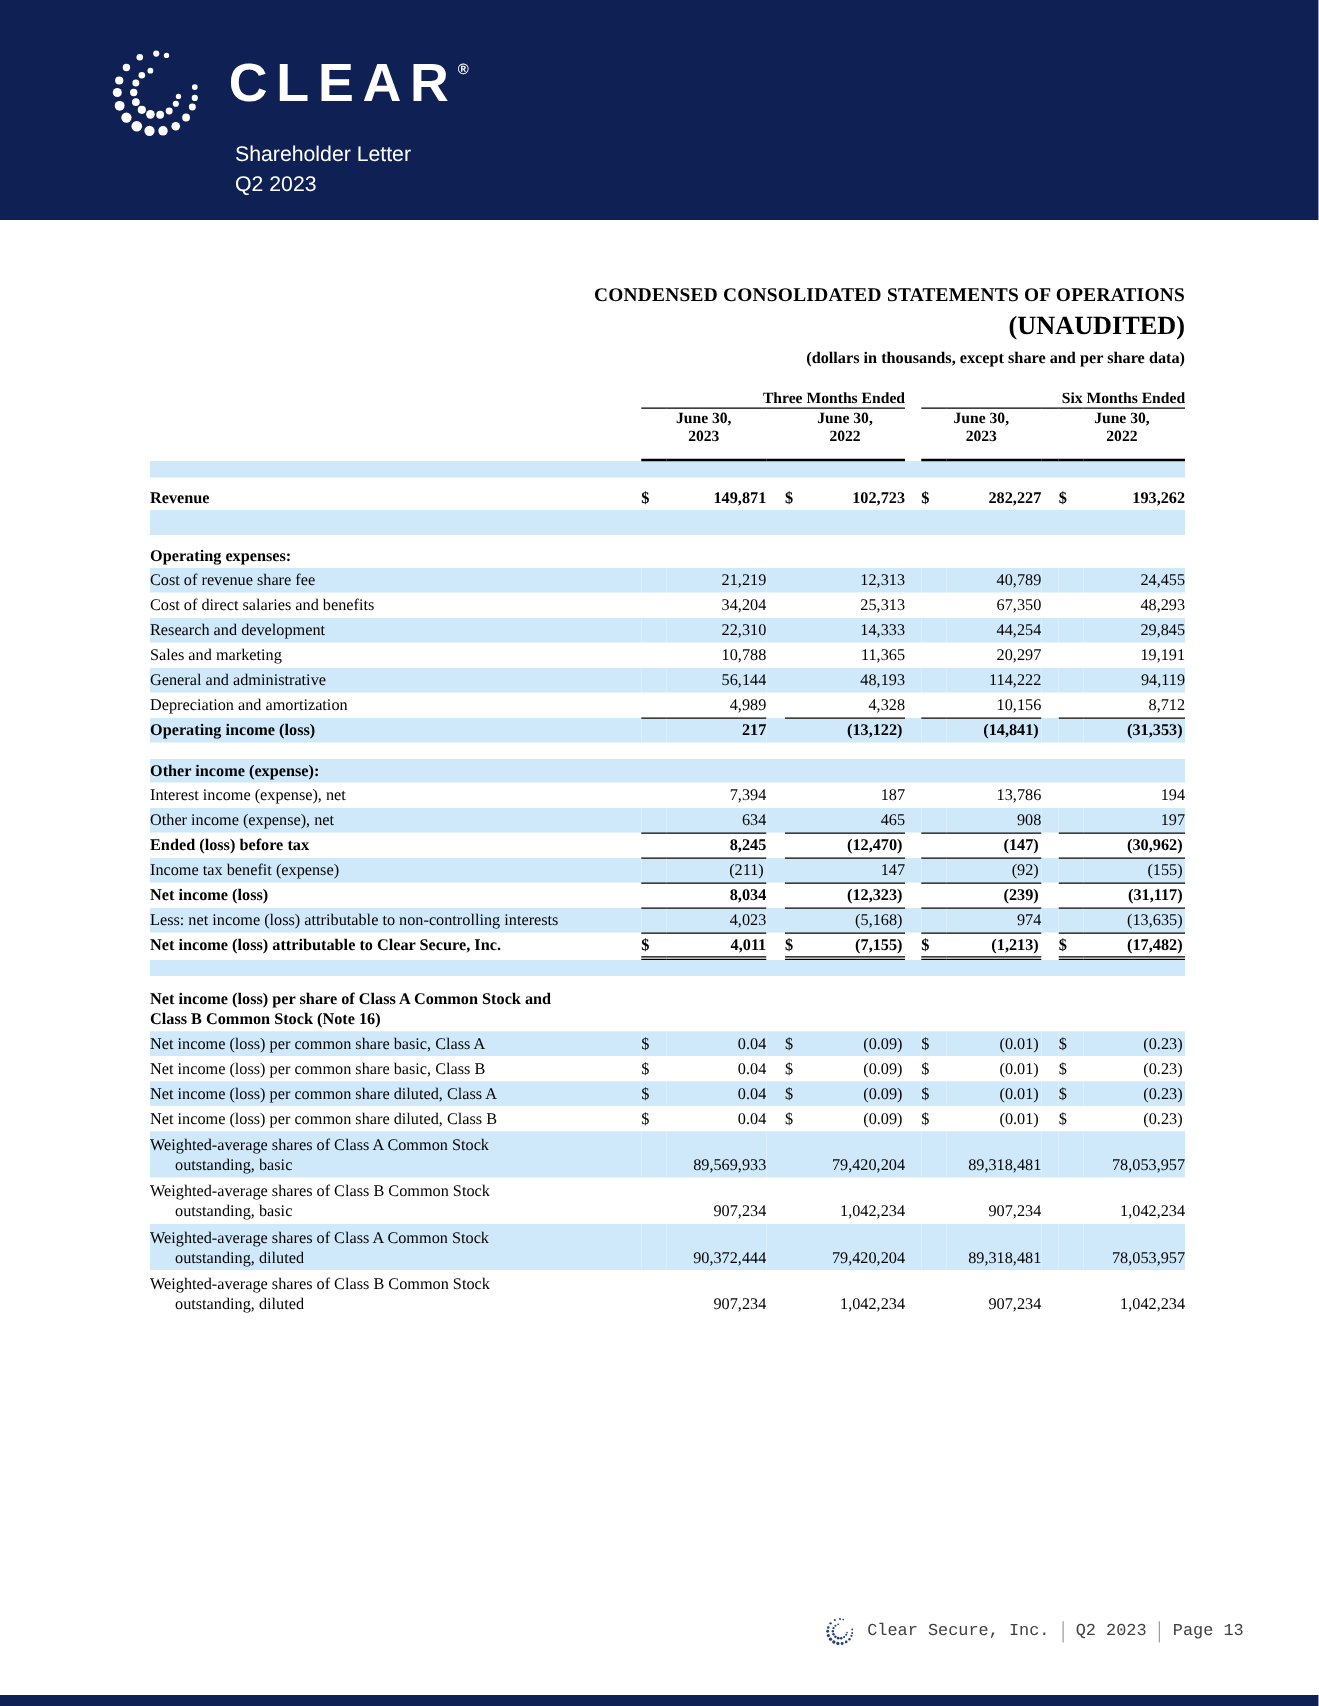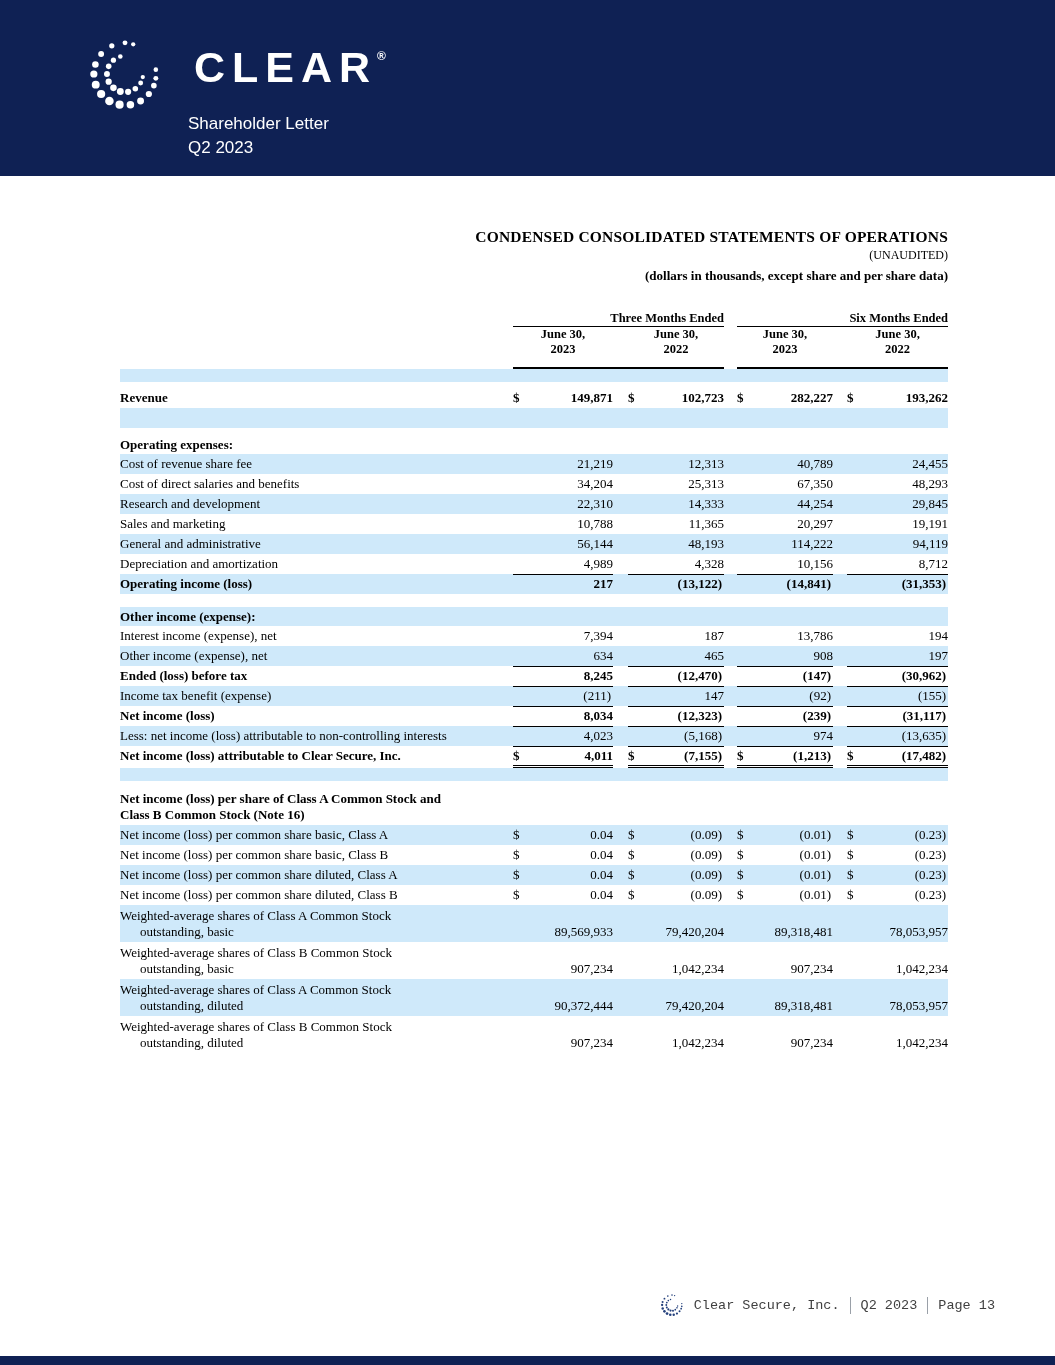--- a/index.html
+++ b/index.html
@@ -1,34 +1,34 @@
 <!DOCTYPE html>
 <html><head>
 <meta charset="utf-8">
 <style>
   html,body{margin:0;padding:0;background:#fff;}
   .page{position:relative;width:1055px;height:1365px;background:#ffffff;overflow:hidden;font-family:"Liberation Serif",serif;}
 
   
   .band{position:absolute;left:0;top:0;width:1055px;height:176px;background:#0f2154;}
   .band .logomark{position:absolute;left:84px;top:32px;width:82px;height:84px;color:#ffffff;}
-  .wordmark{position:absolute;left:194px;top:46px;color:#ffffff;font-family:"Liberation Sans",sans-serif;
+  .wordmark{position:absolute;left:183px;top:46px;color:#ffffff;font-family:"Liberation Sans",sans-serif;
             font-weight:700;font-size:43px;letter-spacing:7px;line-height:1;text-align:center;}
   .wordmark sup{font-size:12px;letter-spacing:0;vertical-align:22px;}
   .band-sub{position:absolute;left:188px;color:#ffffff;font-family:"Liberation Sans",sans-serif;font-size:17px;font-weight:400;}
   .band-sub.l1{top:114px;}
   .band-sub.l2{top:138px;}
 
   
   .band-bottom{position:absolute;left:0;bottom:0;width:1055px;height:9px;background:#0f2154;}
 
   
   .doc-title{position:absolute;left:120px;top:228px;width:828px;text-align:right;color:#000;}
   .doc-title .t1{font-weight:700;font-size:15.5px;letter-spacing:.2px;}
-  .doc-title .t2{font-weight:400;font-size:12px;margin-top:2px;}
+  .doc-title .t2{font-weight:700;font-size:21px;margin-top:2px;}
   .doc-title .t3{font-weight:700;font-size:13px;margin-top:5px;}
 
   
   table.fin{position:absolute;left:120px;top:303px;width:828px;border-collapse:collapse;table-layout:fixed;
             font-size:13px;color:#000;}
   table.fin td{padding:0;overflow:hidden;}
   tr.ghead{height:23px;}
   tr.ghead td{vertical-align:bottom;}
   td.grp{font-weight:700;text-align:right;font-size:12.5px;border-bottom:1.5px solid #000;padding-bottom:2px;}
   tr.dates{height:42px;}

